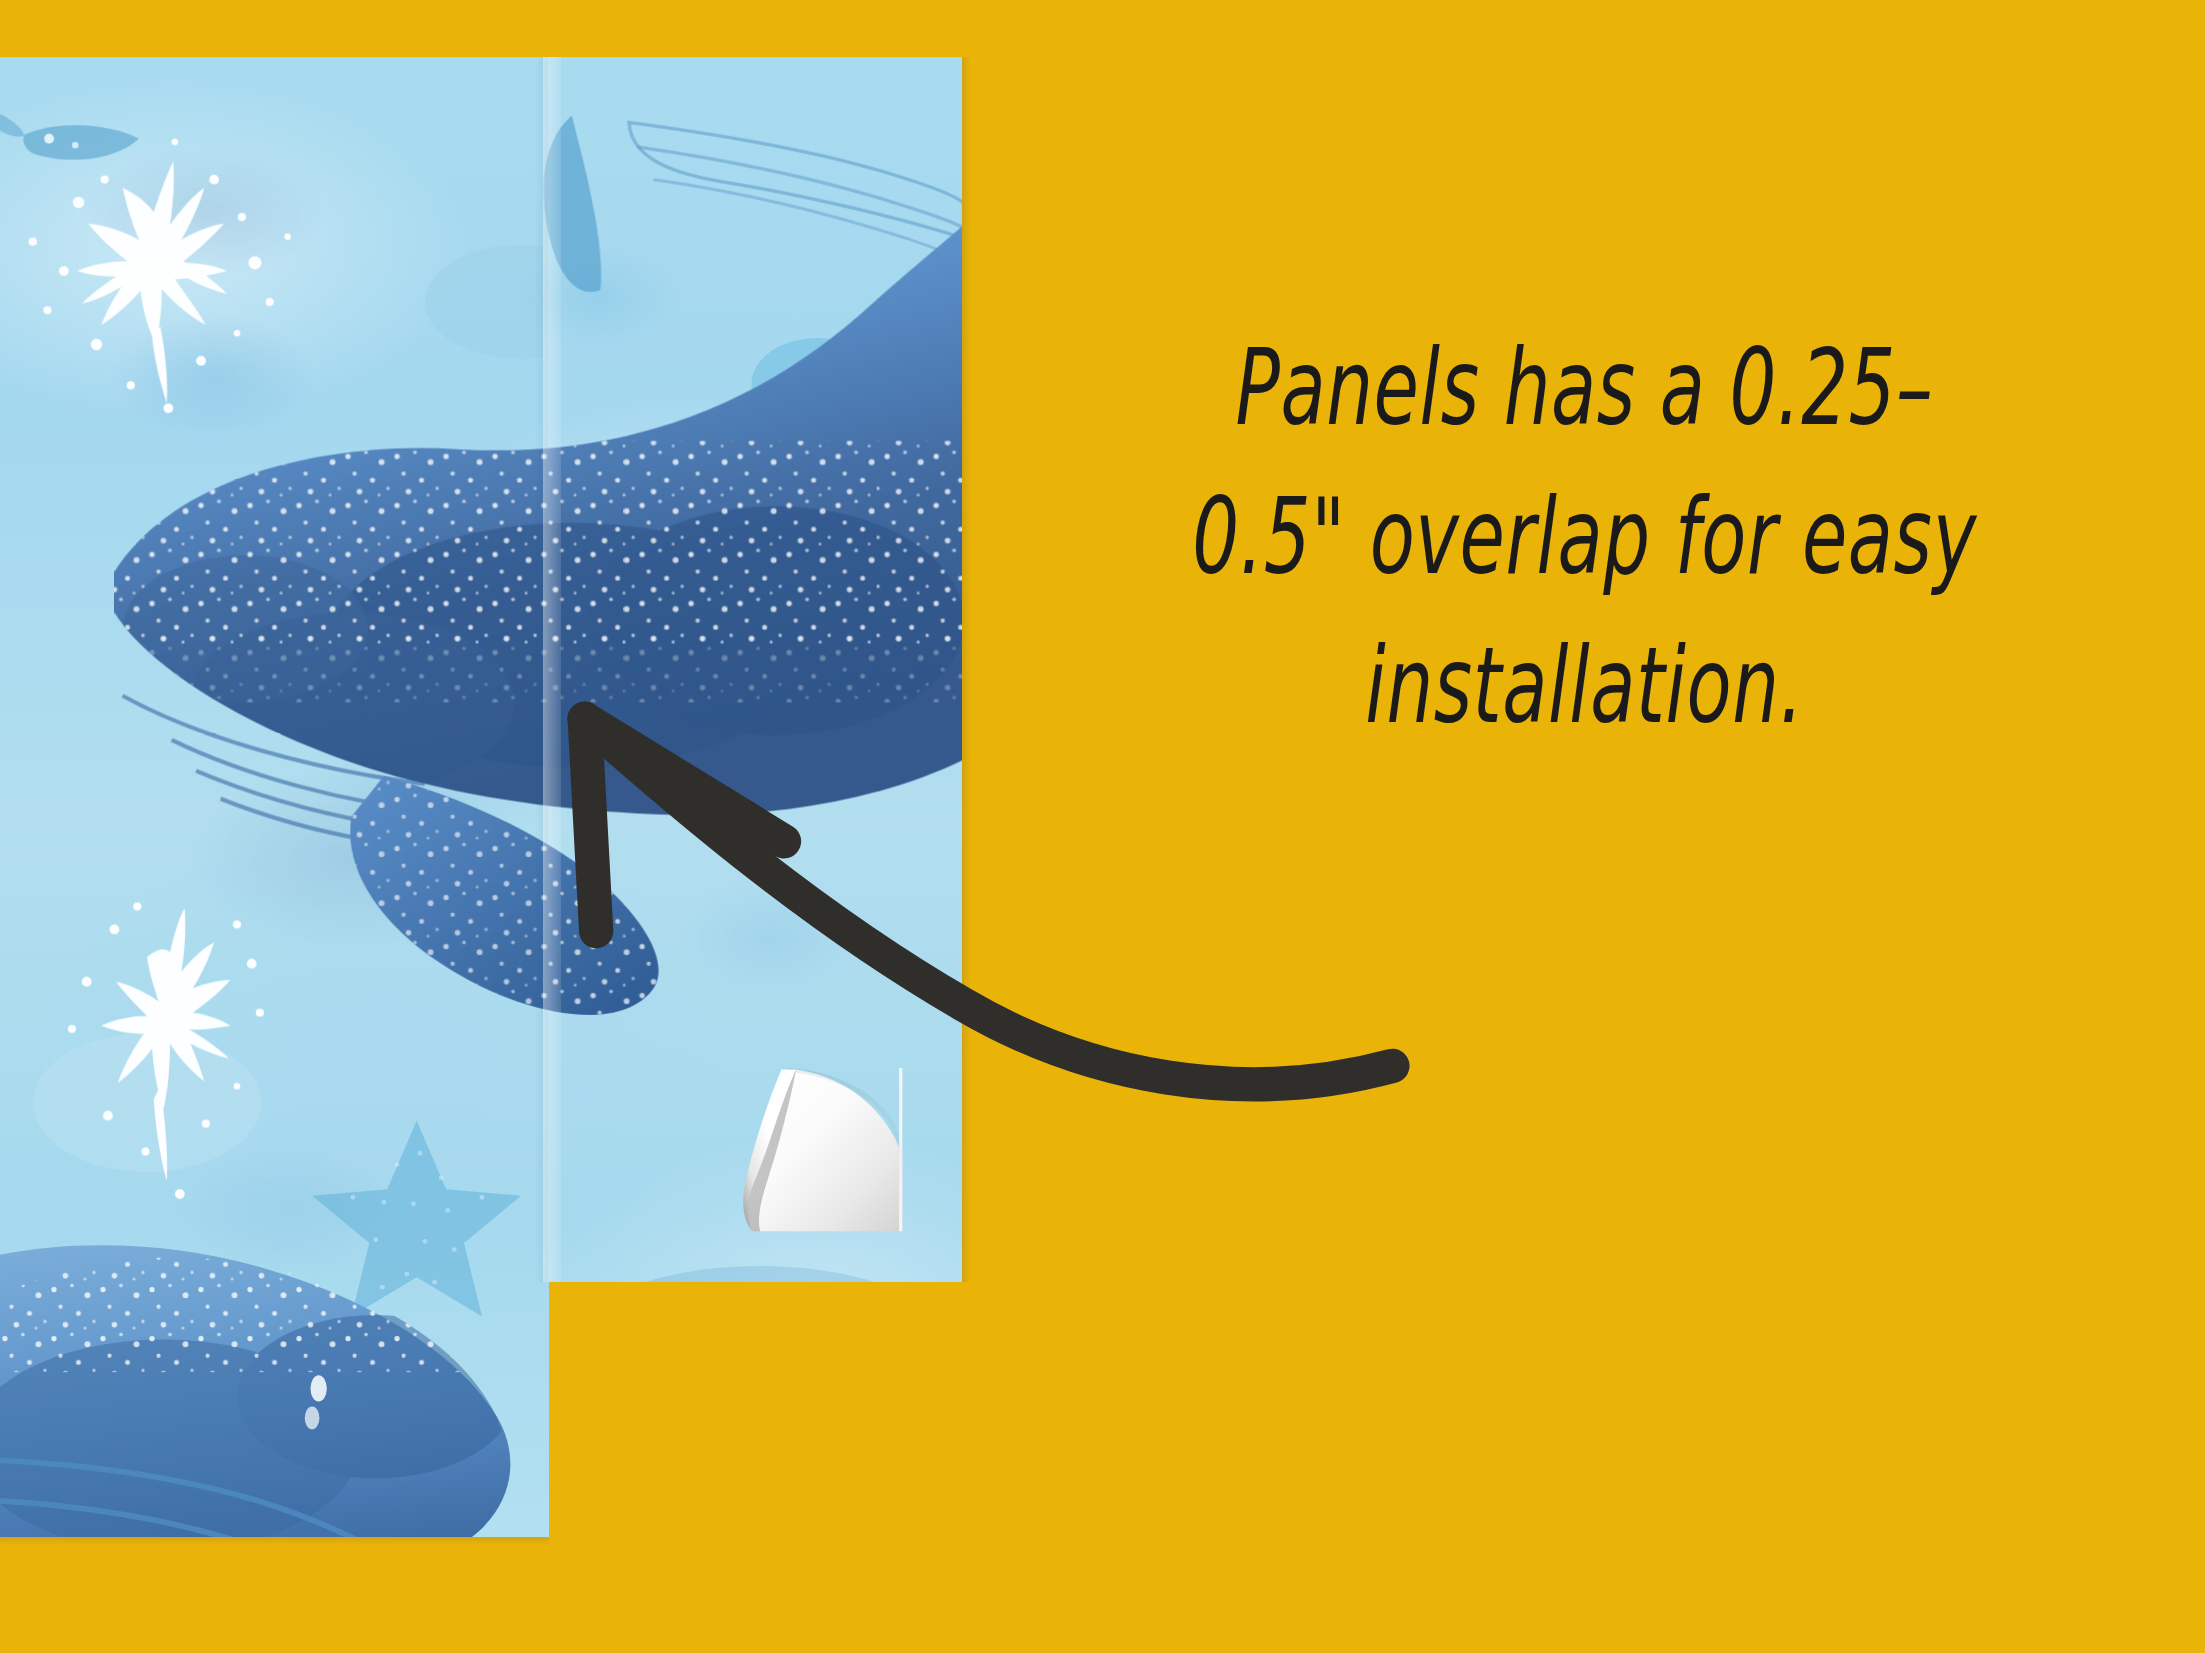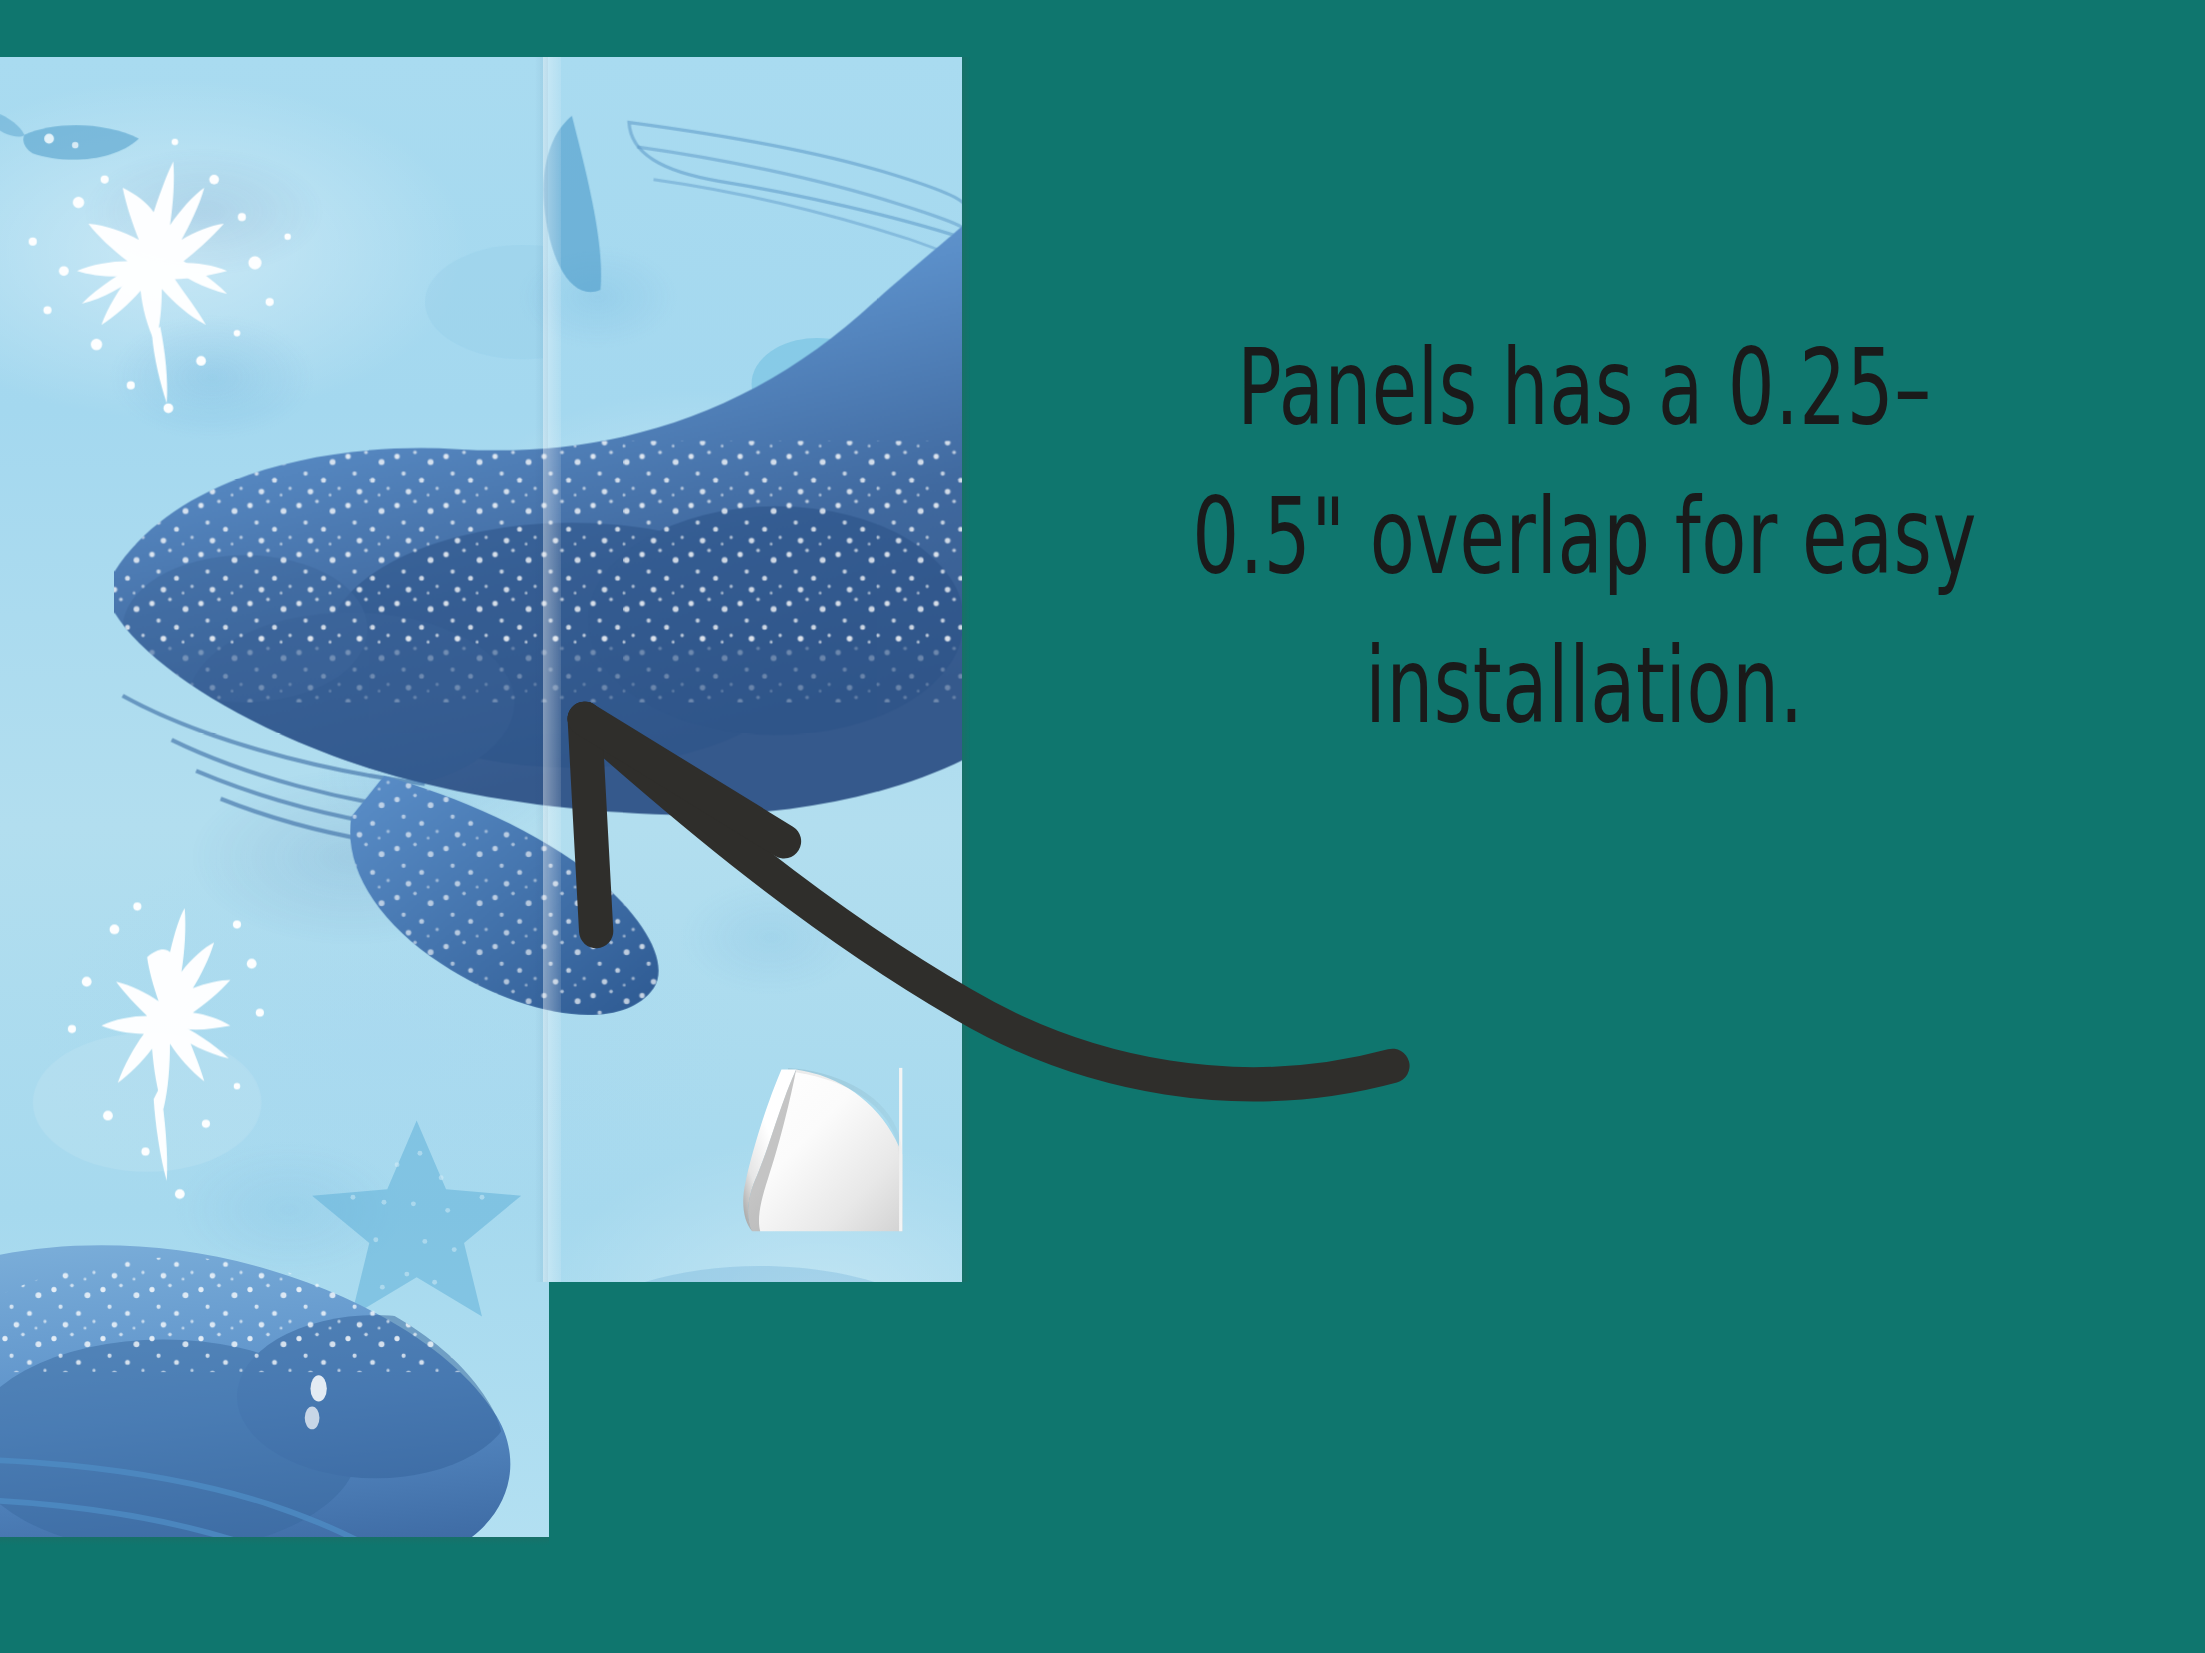--- a/index.html
+++ b/index.html
@@ -3,21 +3,21 @@
 <meta charset="utf-8">
 <style>
   html,body{margin:0;padding:0;}
   body{
     width:2205px;height:1654px;
     background:#eeede8;
     font-family:"DejaVu Sans", sans-serif;
     overflow:hidden;
     position:relative;
   }
-  #stage{position:absolute;inset:0;background:#0f766e;}
+  #stage{position:absolute;inset:0;background:#eab308;font-style:italic;}
 
   
   .panel{position:absolute;overflow:hidden;}
 
   
   #back-panel{left:0px;top:57px;width:549px;height:1480px;}
   
   #front-panel{left:543px;top:57px;width:419px;height:1225px;}
 
   

